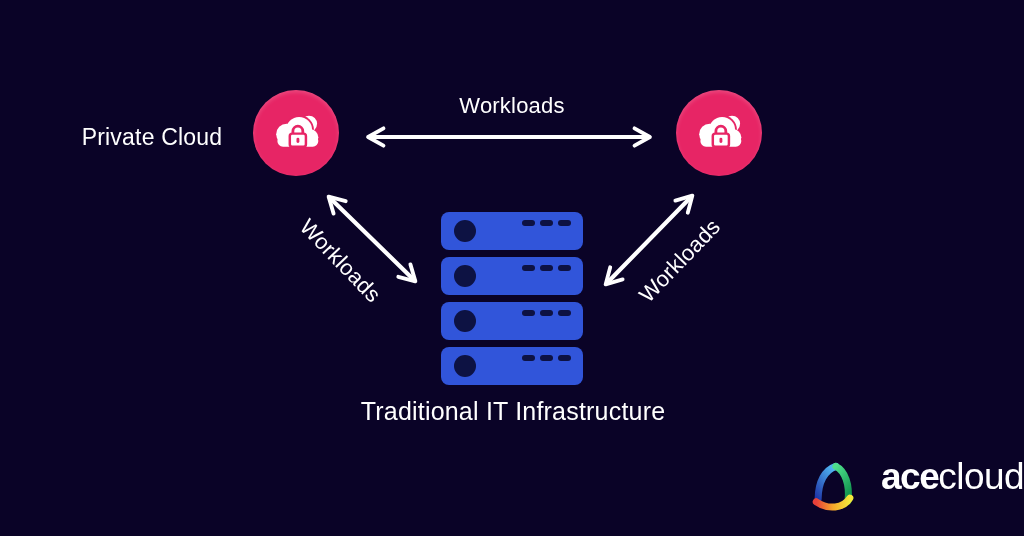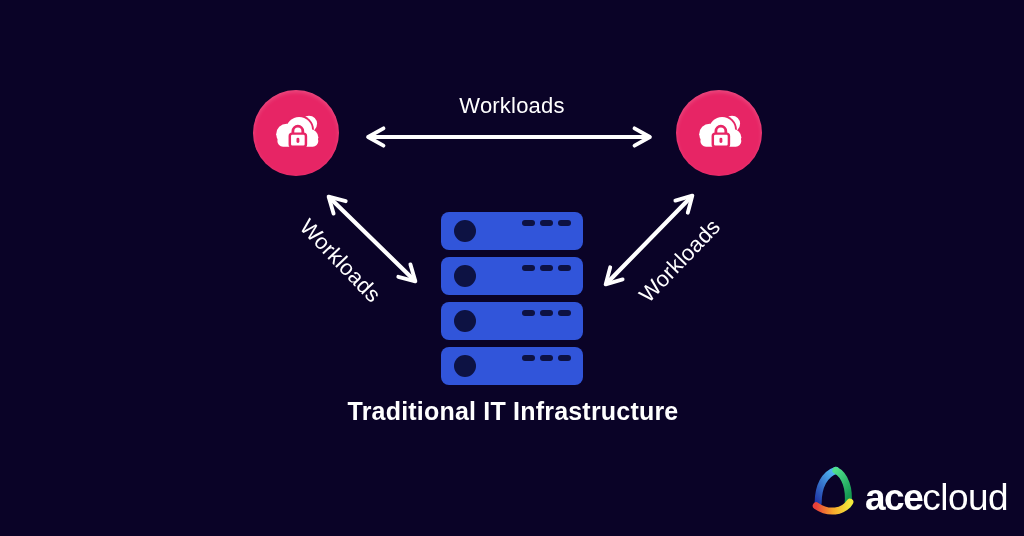--- a/index.html
+++ b/index.html
@@ -105,31 +105,31 @@
     width: 13px; height: 6px;
     border-radius: 3px;
     background: var(--color-server_detail, #0d1243);
   }
   .infra-title {
     position: absolute;
     left: 313px; top: 397px;
     width: 400px;
     text-align: center;
     font-size: 25px;
-    font-weight: 700;
+    font-weight: 400;
     letter-spacing: 0.2px;
   }
   
   .logo {
     position: absolute;
     left: 806px; top: 458px;
     height: 58px;
     display: flex;
-    align-items: flex-end;
-    gap: 3px;
+    align-items: flex-start;
+    gap: 19px;
   }
   .logo-text {
     font-size: 37px;
     line-height: 1;
     white-space: nowrap;
   }
   .logo-text .bold  { font-weight: 800; letter-spacing: -1.5px; }
   .logo-text .light { font-weight: 300; letter-spacing: -0.5px; }
 </style>
 </head>
@@ -154,20 +154,21 @@
       <circle cx="55" cy="45" r="24" fill="#e72565"></circle>
       <circle cx="35" cy="52" r="17" fill="#ffffff"></circle>
       <circle cx="55" cy="45" r="21" fill="#ffffff"></circle>
       <circle cx="73" cy="57" r="13" fill="#ffffff"></circle>
       <rect x="20" y="54" width="66" height="18" rx="9" fill="#ffffff"></rect>
       <path d="M45,53 v-6 a8,8 0 0 1 16,0 v6" fill="none" stroke="#e72565" stroke-width="4.5"></path>
       <rect x="40" y="51" width="26" height="21" rx="4" fill="#ffffff" stroke="#e72565" stroke-width="4"></rect>
       <rect x="50.8" y="57.5" width="4.6" height="8.5" rx="2.2" fill="#e72565"></rect>
     </svg>
   </div>
+  <div class="node-label" id="private-cloud-label">Private Cloud</div>
 
   <div class="cloud-node" id="public-cloud-node">
     <svg width="62" height="62" viewBox="0 0 100 100">
       <circle cx="71" cy="35" r="13" fill="#ffffff"></circle>
       <circle cx="55" cy="45" r="24" fill="#e72565"></circle>
       <circle cx="35" cy="52" r="17" fill="#ffffff"></circle>
       <circle cx="55" cy="45" r="21" fill="#ffffff"></circle>
       <circle cx="73" cy="57" r="13" fill="#ffffff"></circle>
       <rect x="20" y="54" width="66" height="18" rx="9" fill="#ffffff"></rect>
       <path d="M45,53 v-6 a8,8 0 0 1 16,0 v6" fill="none" stroke="#e72565" stroke-width="4.5"></path>

